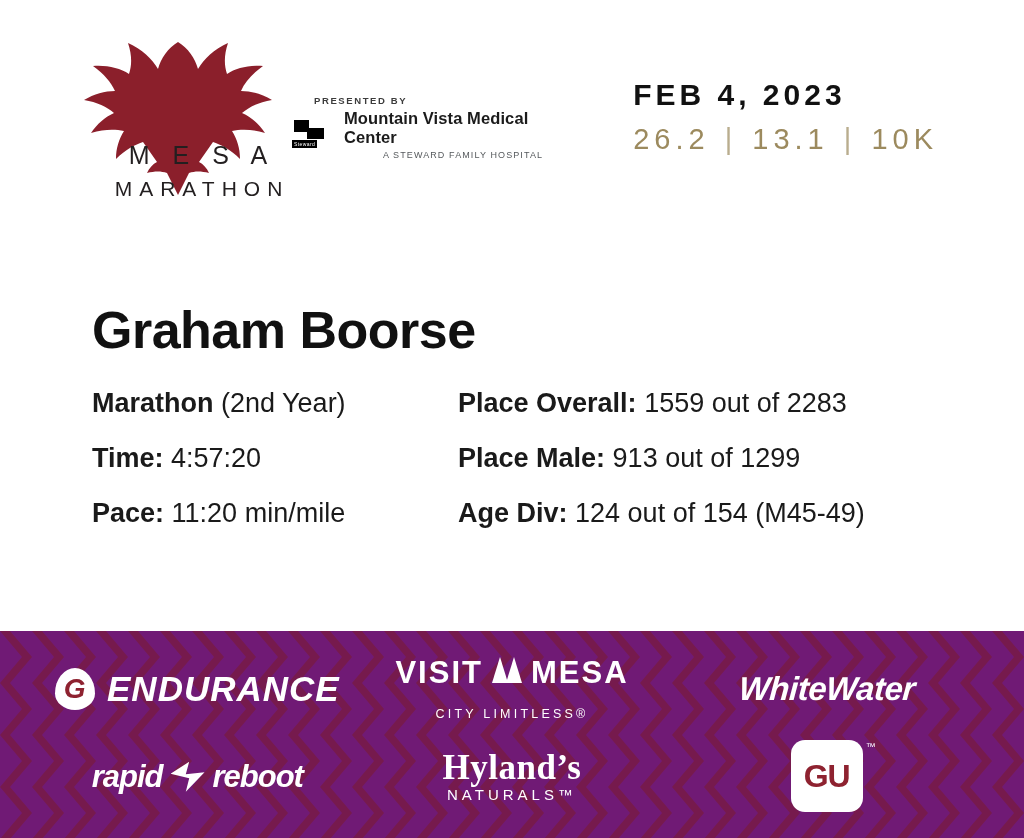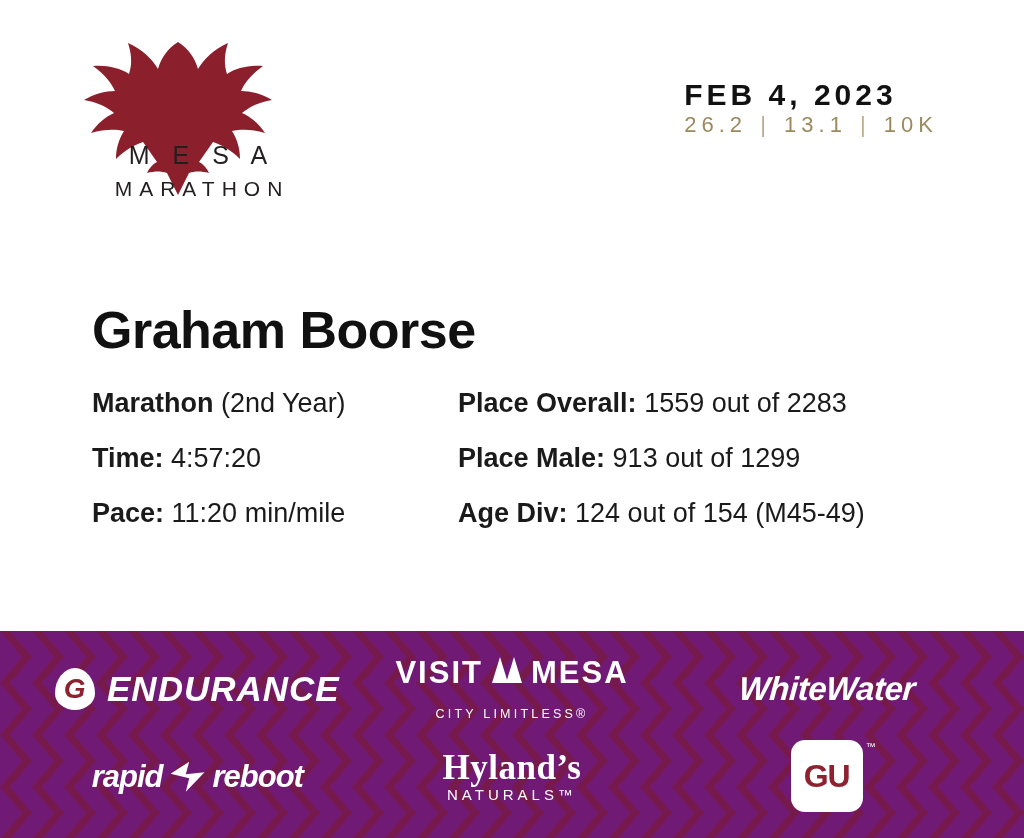--- a/index.html
+++ b/index.html
@@ -137,22 +137,22 @@
     top: 78px;
     text-align: left;
   }
   .event-date {
     font-size: 30px;
     font-weight: bold;
     letter-spacing: 4px;
     color: #111;
   }
   .event-dists {
-    margin-top: 0;
-    font-size: 22px;
+    margin-top: 11px;
+    font-size: 29px;
     letter-spacing: 5px;
     color: #9c8a5e;
   }
   .event-dists .sep {
     color: #b9ad8e;
     padding: 0 2px;
   }
 
   
   .results {
@@ -345,20 +345,34 @@
         <g fill="#8b1f2b">
           <path d="M100 12 c-10 6 -17 16 -20 27 c-6 -10 -16 -20 -30 -26 c4 12 4 22 1 31 c-9 -6 -22 -9 -36 -8 c11 8 18 16 22 25 c-10 0 -21 3 -31 9 c13 2 23 7 30 13 c-9 4 -17 11 -23 20 c13 -4 24 -4 33 -2 c-5 8 -8 17 -8 28 c9 -9 18 -14 27 -17 l14 20 c-4 2 -8 6 -10 11 c8 -2 14 -2 20 0 l11 22 l11 -22 c6 -2 12 -2 20 0 c-2 -5 -6 -9 -10 -11 l14 -20 c9 3 18 8 27 17 c0 -11 -3 -20 -8 -28 c9 -2 20 -2 33 2 c-6 -9 -14 -16 -23 -20 c7 -6 17 -11 30 -13 c-10 -6 -21 -9 -31 -9 c4 -9 11 -17 22 -25 c-14 -1 -27 2 -36 8 c-3 -9 -3 -19 1 -31 c-14 6 -24 16 -30 26 c-3 -11 -10 -21 -20 -27 z"></path>
         </g>
       </svg>
       <div class="logo-text">
         <span>M E S A</span>
         <span class="l2">MARATHON</span>
       </div>
     </div>
 
+    <div class="presented">
+      <div class="pres-label">PRESENTED BY</div>
+      <div class="pres-row">
+        <div class="mark-block">
+          <div class="sq1"></div>
+          <div class="sq2"></div>
+          <div class="mvmc-tag">Steward</div>
+        </div>
+        <div class="pres-names">
+          <div class="pres-main">Mountain Vista Medical Center</div>
+          <div class="pres-sub">A STEWARD FAMILY HOSPITAL</div>
+        </div>
+      </div>
+    </div>
 
     <div class="header-right">
       <div class="event-date">FEB 4, 2023</div>
       <div class="event-dists">
         <span>26.2</span>
         <span class="sep">|</span>
         <span>13.1</span>
         <span class="sep">|</span>
         <span>10K</span>
       </div>

